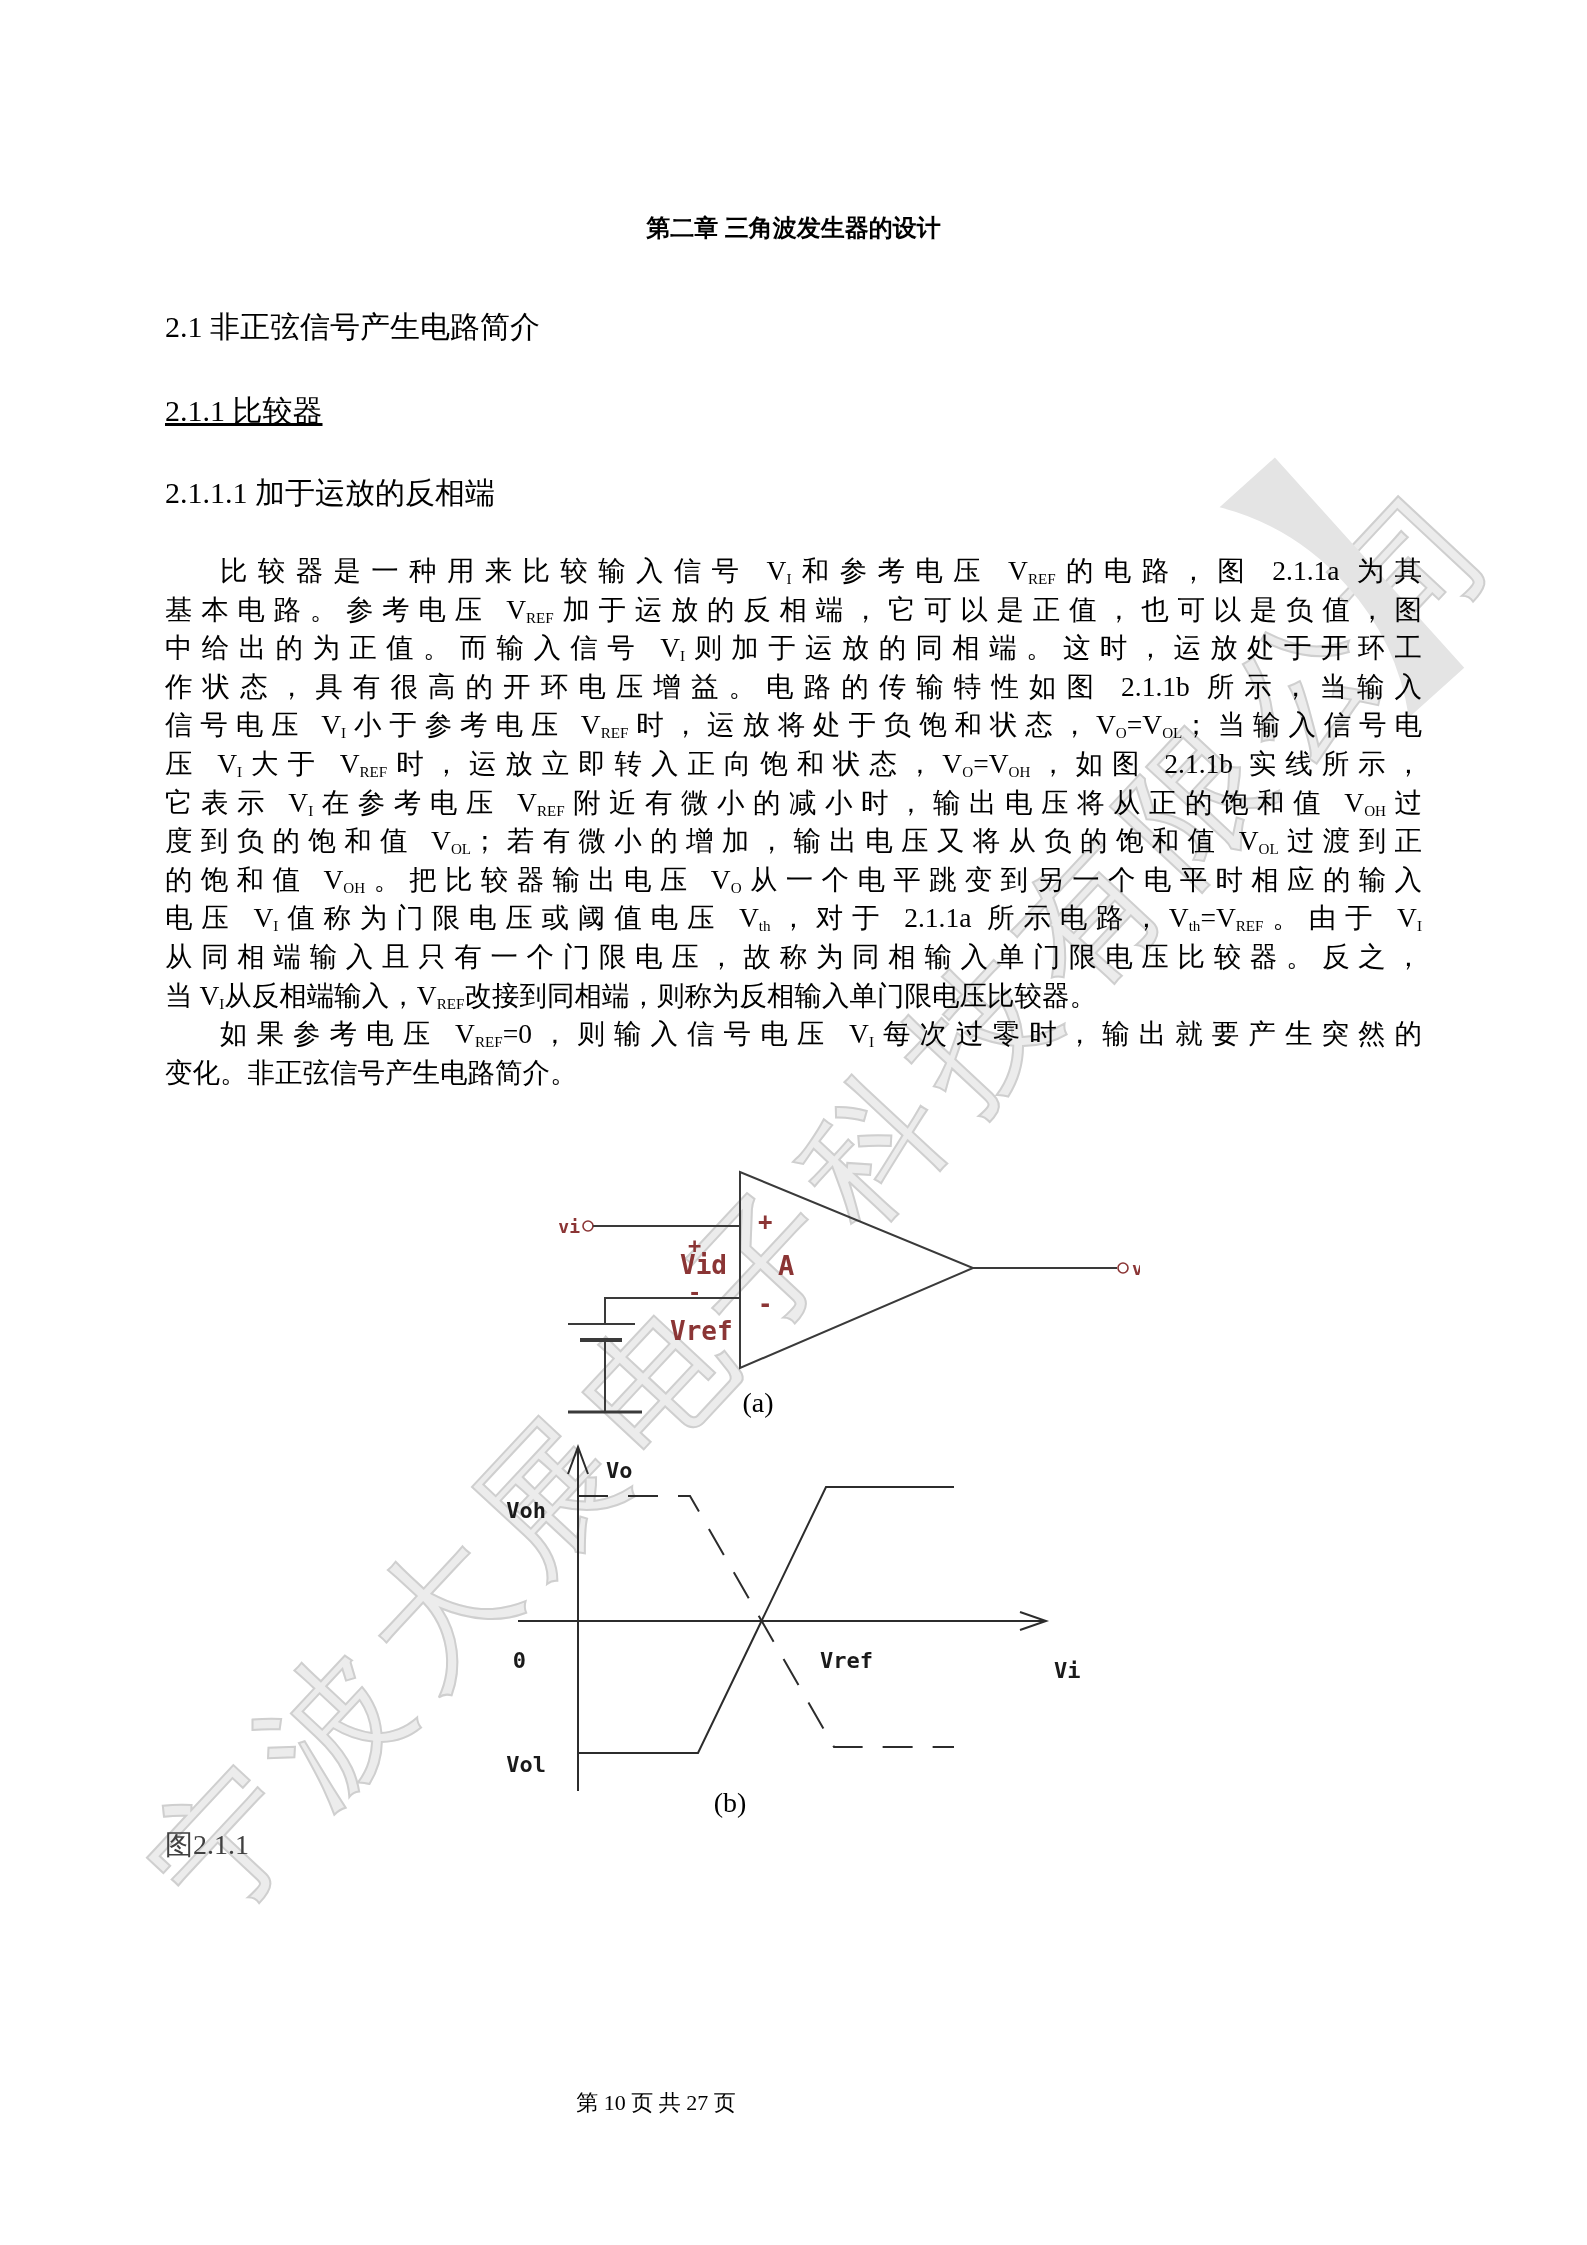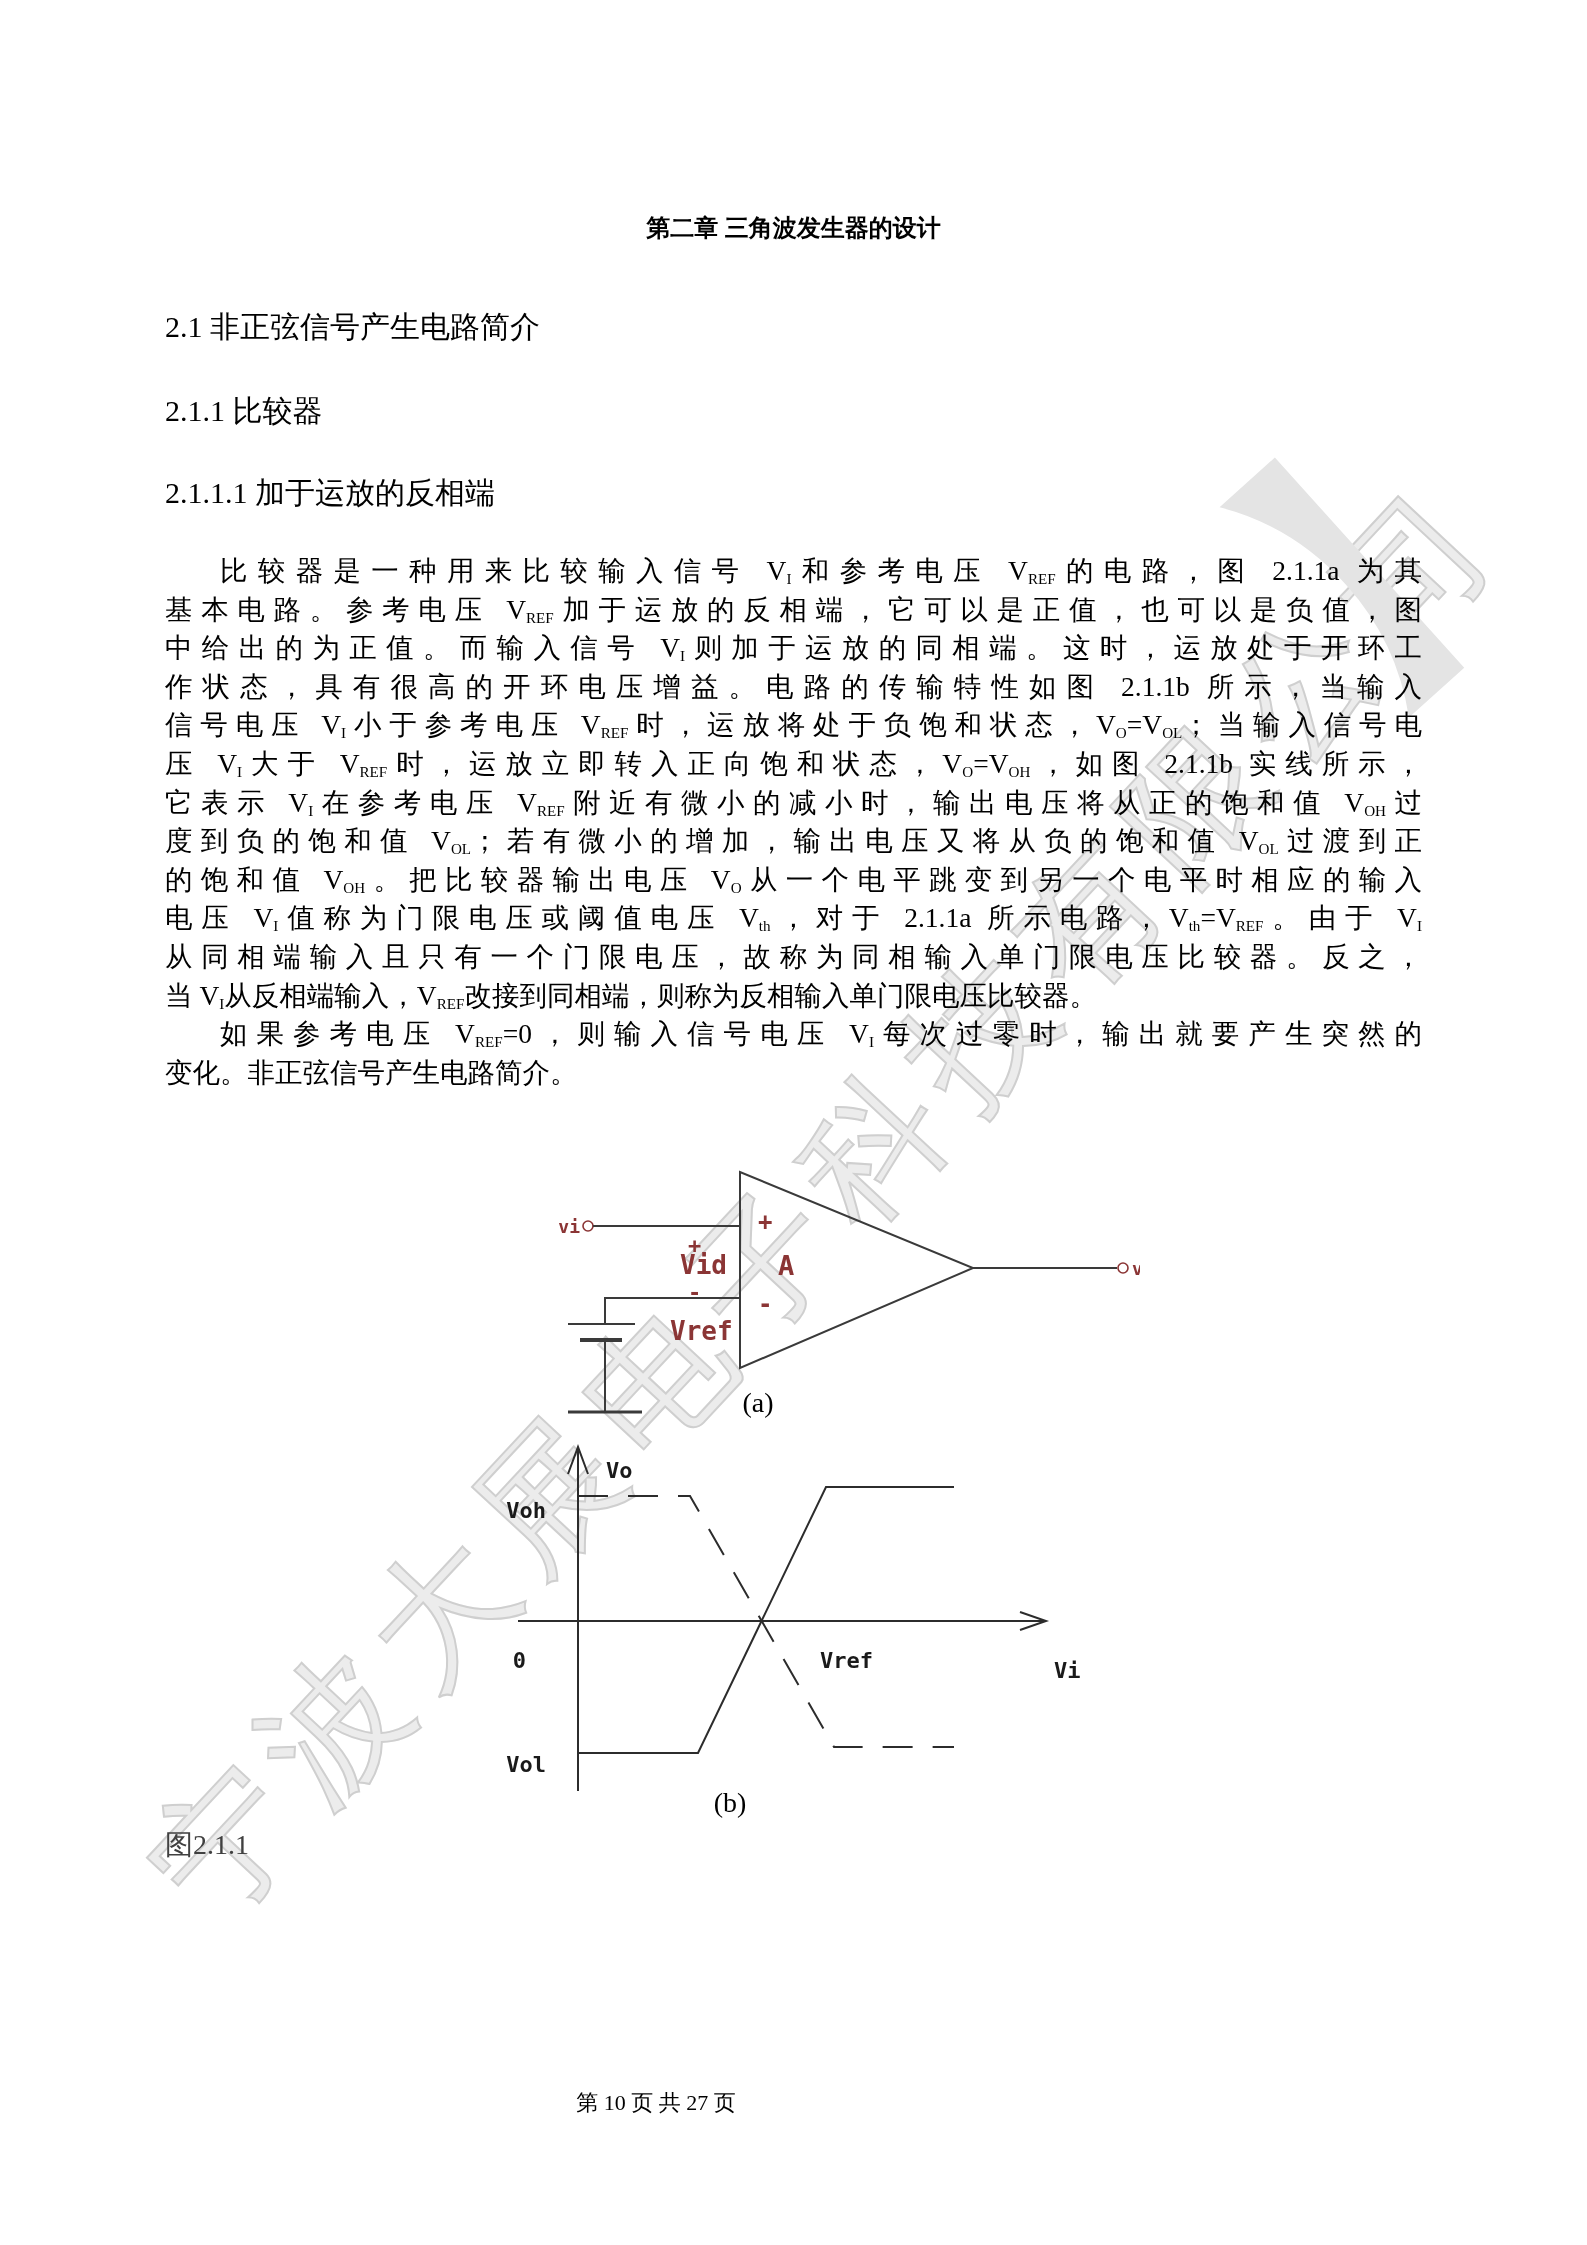--- a/index.html
+++ b/index.html
@@ -29,21 +29,21 @@
   .doc-title{
     position:absolute;left:165px;top:214px;width:1257px;margin:0;
     text-align:center;font-family:"Liberation Sans",sans-serif;
     font-weight:bold;font-size:24px;line-height:1.2;color:#000;
   }
   .hsec{
     position:absolute;left:165px;width:1257px;
     font-size:30px;line-height:1.25;color:#000;white-space:nowrap;
   }
   .h21{top:308px;}
-  .h211{top:392px;}
+  .h211{top:392px;text-decoration:underline;}
   .h2111{top:474px;}
   .bodycol{
     position:absolute;left:165px;top:552px;width:1257px;
     font-size:27.5px;color:#000;
   }
   .pline{
     line-height:38.6px;height:38.6px;
     text-align:justify;text-align-last:justify;
     white-space:normal;overflow:visible;
   }

